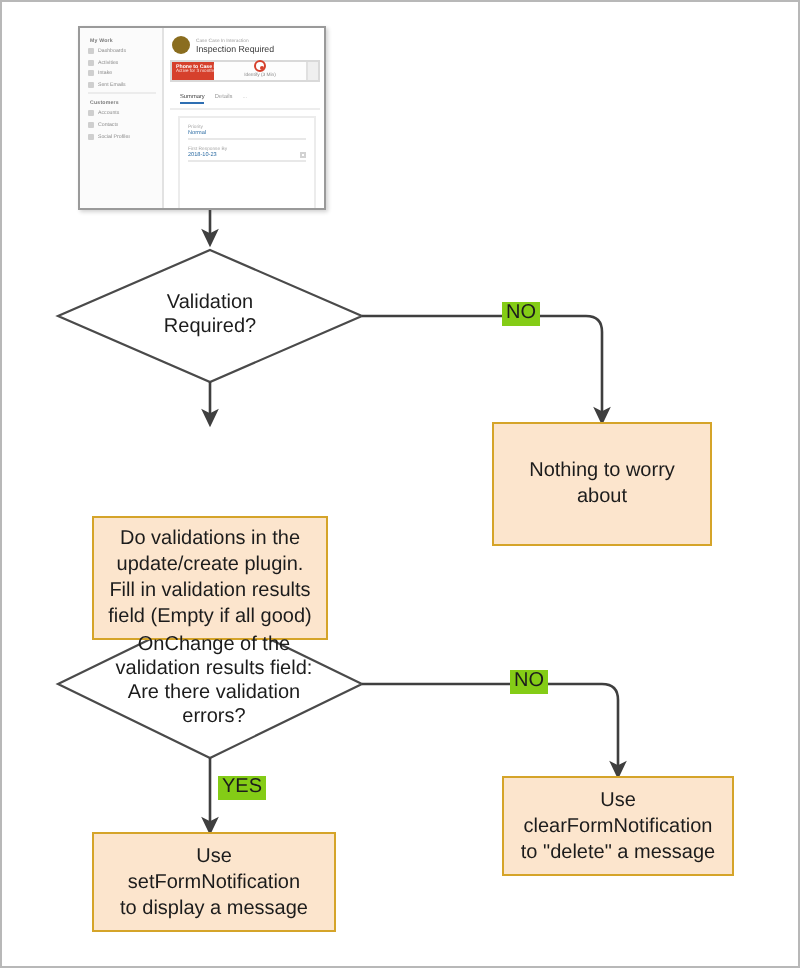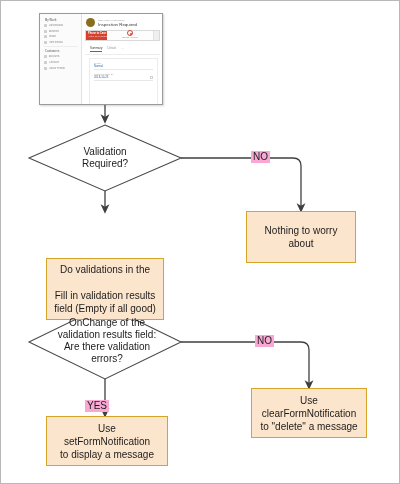--- a/index.html
+++ b/index.html
@@ -251,21 +251,21 @@
     line-height: 12px;
     text-align: center;
     display: flex;
     align-items: center;
     justify-content: center;
   }
   .edge-lbl {
     position: absolute;
     font-size: 10px;
     color: #1c1c1c;
-    background: #f9a8d4;
+    background: #84cc16;
     padding: 0 2px;
     line-height: 12px;
   }
 </style>
 </head>
 <body>
 
 <div id="page">
 
   <div class="thumb">
@@ -384,27 +384,27 @@
   <div class="diamond-txt" style="left:44px; top:141px; width:120px; height:32px;">
     <span>
       <span>Validation</span><br>
       <span>Required?</span>
     </span>
   </div>
 
   <div class="node pbox" style="left:45px; top:211px; width:118px; height:62px;margin-top:46px;">
     <span>
       <span>Do validations in the</span><br>
-      <br>
+      <span>update/create plugin.</span><br>
       <span>Fill in validation results</span><br>
       <span>field (Empty if all good)</span>
     </span>
   </div>
 
-  <div class="node pbox" style="left:245px; top:210px; width:110px; height:52px;">
+  <div class="node pbox" style="left:245px; top:210px; width:110px; height:62px;">
     <span>Nothing to worry about</span>
   </div>
 
   <div class="diamond-txt" style="left:42px; top:312px; width:128px; height:56px;">
     <span>
       <span>OnChange of the</span><br>
       <span>validation results field:</span><br>
       <span>Are there validation</span><br>
       <span>errors?</span>
     </span>
@@ -421,15 +421,15 @@
   <div class="node pbox" style="left:45px; top:415px; width:122px; height:50px;">
     <span>
       <span>Use</span><br>
       <span>setFormNotification</span><br>
       <span>to display a message</span>
     </span>
   </div>
 
   <div class="edge-lbl" style="left:250px; top:150px;">NO</div>
   <div class="edge-lbl" style="left:254px; top:334px;">NO</div>
-  <div class="edge-lbl" style="left:84px; top:387px;margin-top:12px;">YES</div>
+  <div class="edge-lbl" style="left:108px; top:387px;">YES</div>
 
 </div>
 
 </body></html>

